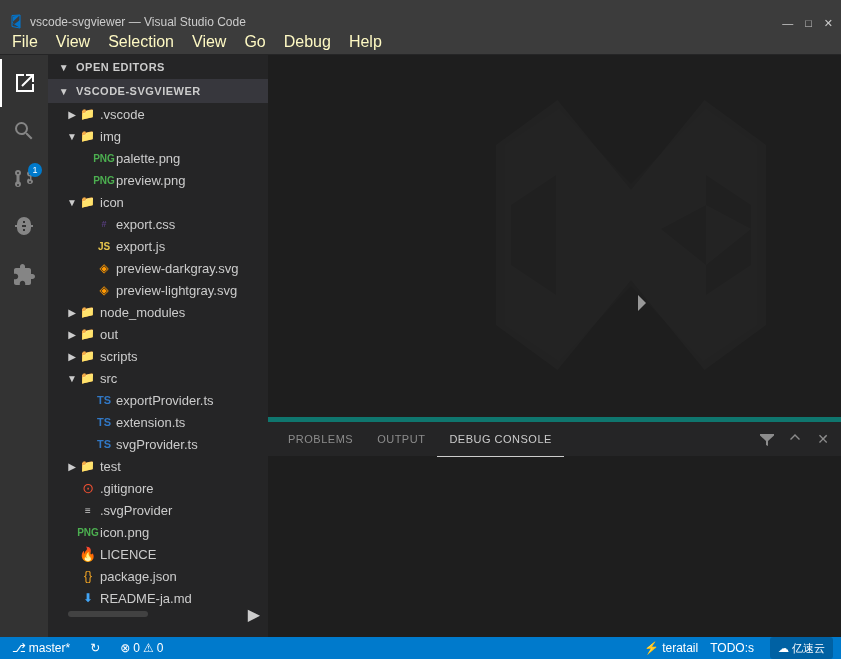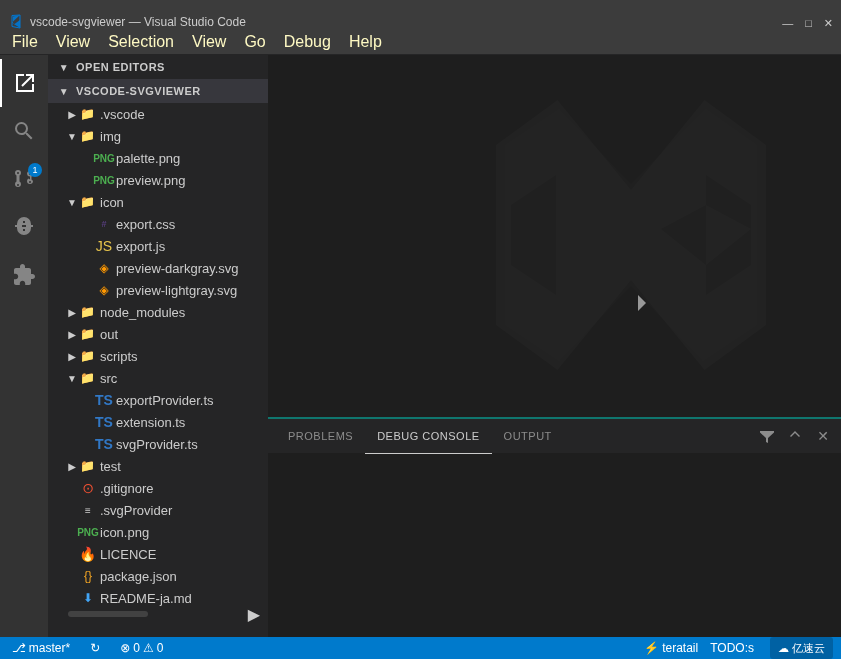--- a/index.html
+++ b/index.html
@@ -187,22 +187,22 @@
       align-items: center;
       justify-content: center;
       font-size: 12px;
     }
     .tree-label {
       font-size: 13px;
     }
 
     
     .icon-folder { color: #dcb67a; }
-    .icon-ts { color: #3178c6; font-weight: bold; font-size: 14px; }
-    .icon-js { color: #e8c54c; font-weight: normal; font-size: 14px; }
+    .icon-ts { color: #3178c6; font-weight: bold; font-size: 11px; }
+    .icon-js { color: #e8c54c; font-weight: bold; font-size: 10px; }
     .icon-css { color: #563d7c; font-weight: bold; font-size: 9px; }
     .icon-svg { color: #ff9800; }
 
     
     .editor-area {
       flex: 1;
       display: flex;
       flex-direction: column;
       background: #1e1e1e;
       position: relative;
@@ -221,21 +221,21 @@
       opacity: 0.08;
       position: absolute;
       right: 60px;
       top: 30px;
     }
 
     
     .panel {
       height: 220px;
       background: #1e1e1e;
-      border-top: 2px solid #0f766e;
+      border-top: 5px solid #0f766e;
       display: flex;
       flex-direction: column;
     }
 
     .panel-tabs {
       display: flex;
       align-items: center;
       background: #252526;
       height: 35px;
       padding: 0 8px;
@@ -575,22 +575,22 @@
       <div style="position:absolute; left: 370px; top: 240px; width: 10px; height: 16px;">
         <svg width="12" height="16" viewBox="0 0 12 16">
           <path d="M0 0L8 8 0 16z" fill="#cccccc" opacity="0.7"></path>
         </svg>
       </div>
     </div>
 
     <div class="panel">
       <div class="panel-tabs">
         <div class="panel-tab">PROBLEMS</div>
+        <div class="panel-tab">OUTPUT</div>
         <div class="panel-tab active">DEBUG CONSOLE</div>
-        <div class="panel-tab">OUTPUT</div>
         <div class="panel-actions">
           <div class="panel-action-btn">
             <svg width="16" height="16" viewBox="0 0 16 16" fill="currentColor">
               <path d="M1 3h14v1.5L9 10v5l-2-1V10L1 4.5V3z"></path>
             </svg>
           </div>
           <div class="panel-action-btn">
             <svg width="16" height="16" viewBox="0 0 16 16" fill="currentColor">
               <path d="M3 8l5-5 5 5-1 1-4-4-4 4-1-1z"></path>
             </svg>

